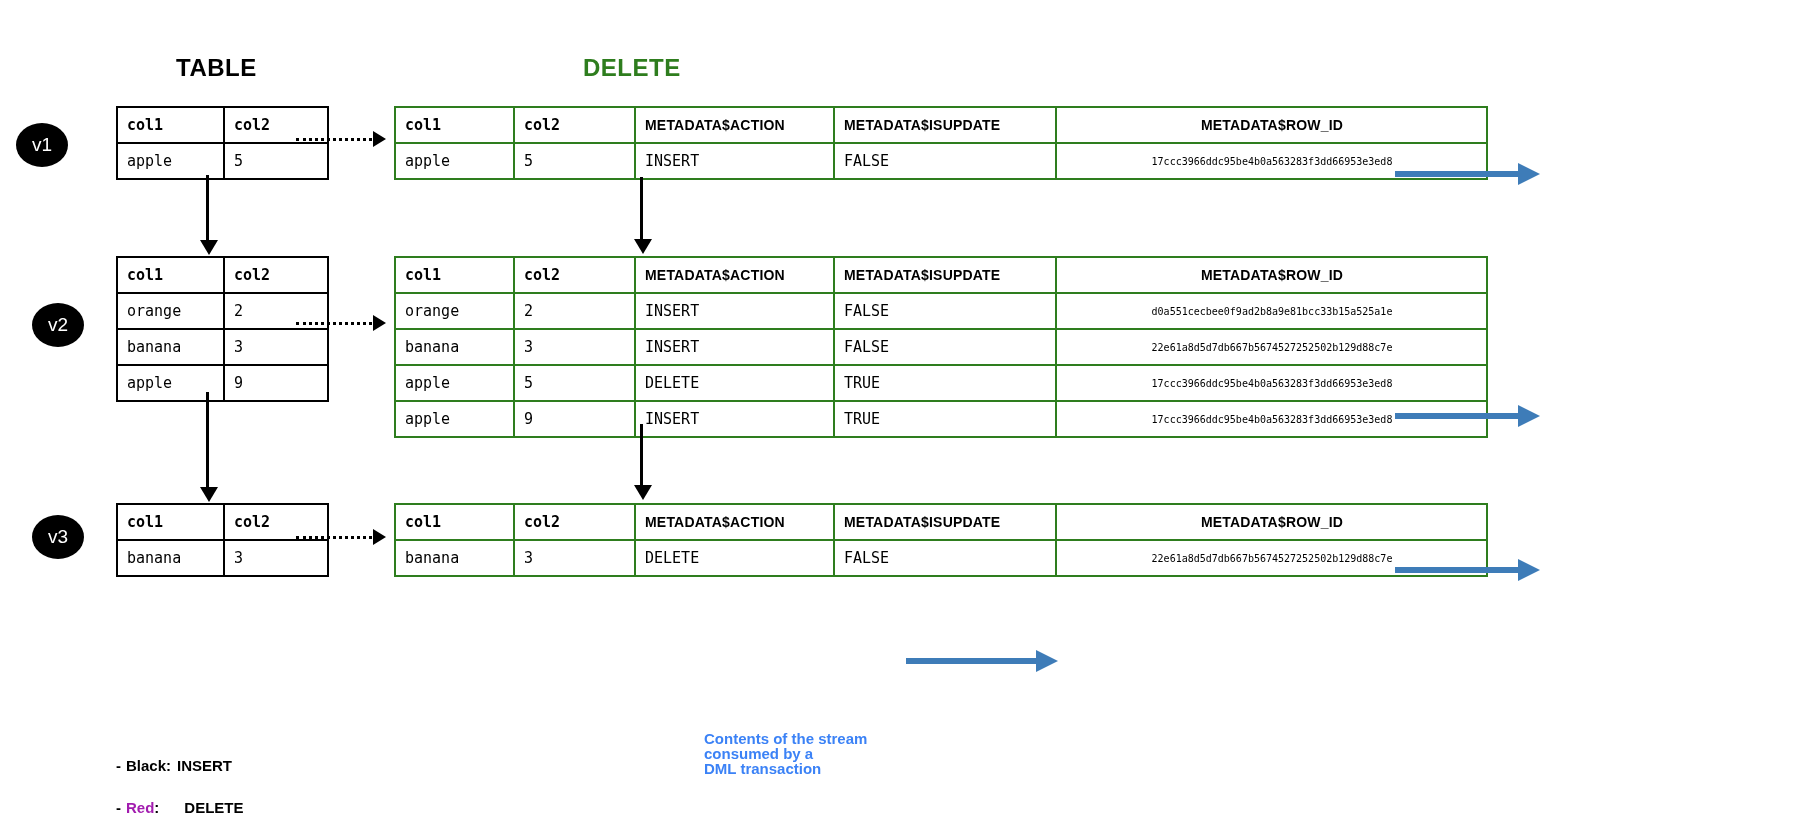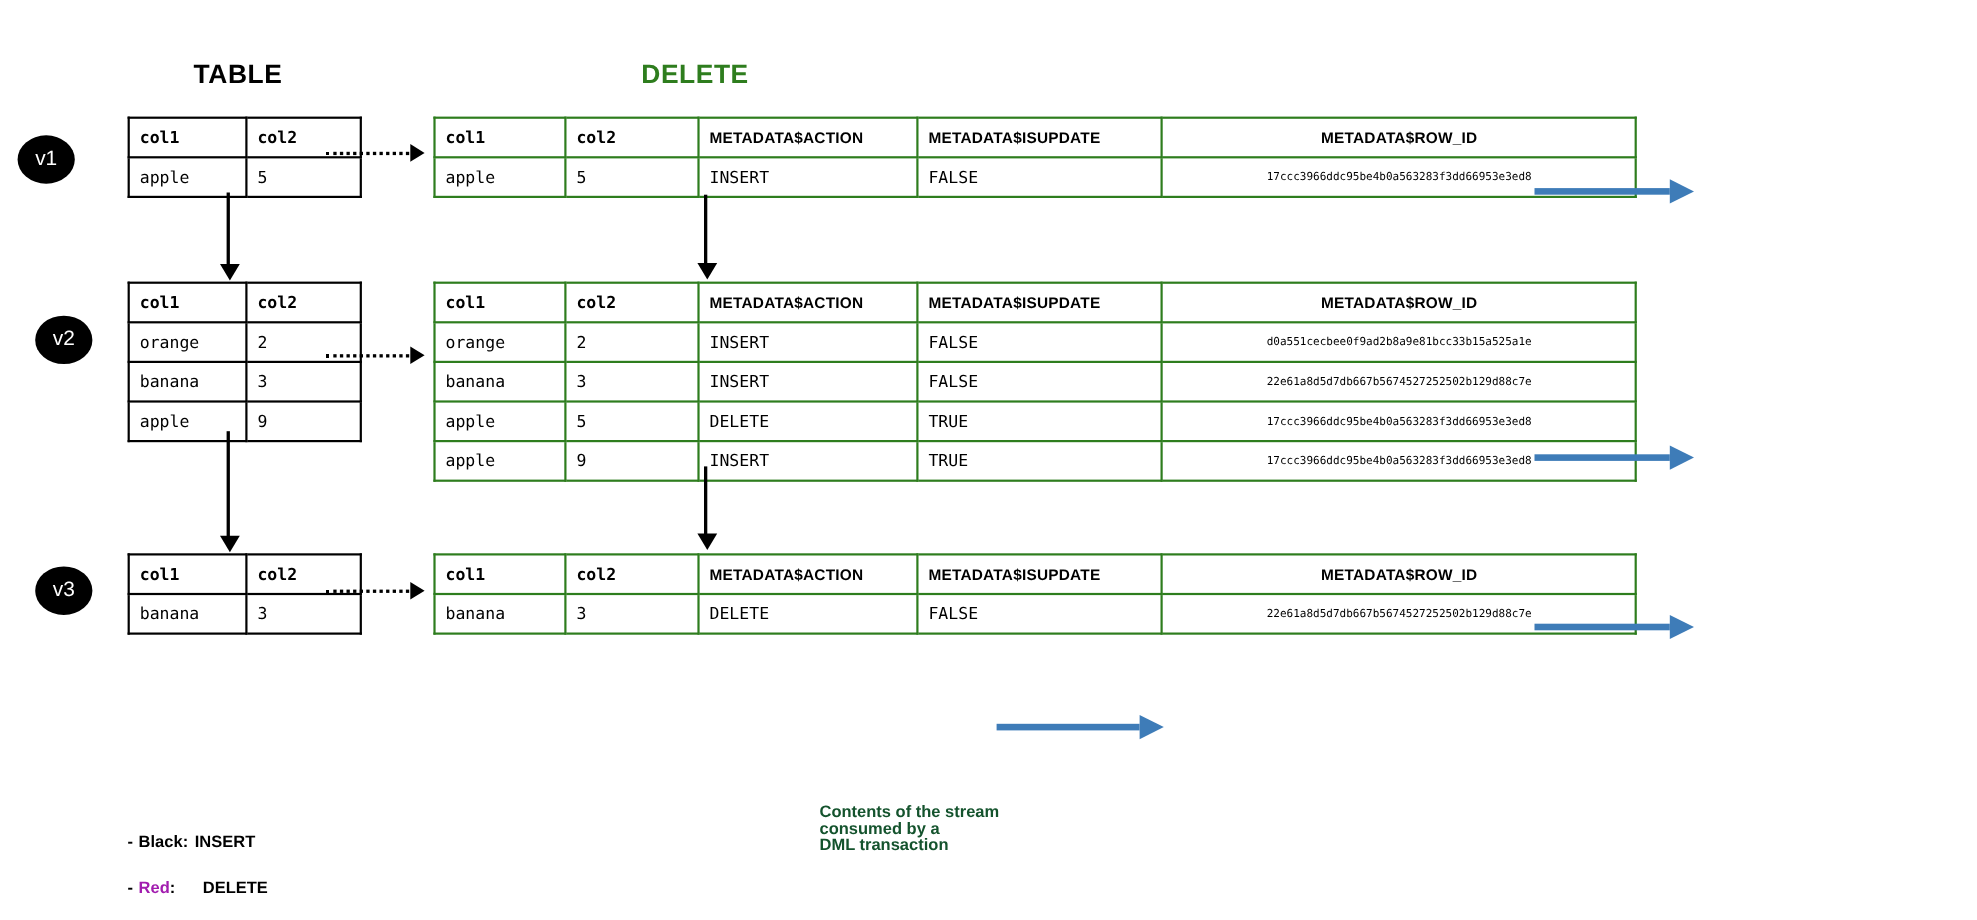--- a/index.html
+++ b/index.html
@@ -172,41 +172,41 @@
     white-space: pre;
   }
   #legend-colors div { display: flex; }
   #legend-colors .dash { width: 10px; }
   #legend-colors .name { }
   #legend-colors .colon { }
   #legend-colors .act { margin-left: 6px; }
 
   #legend-stream {
     position: absolute;
-    left: 745px;
+    left: 704px;
     top: 731px;
     font-size: 15px;
     font-weight: bold;
     line-height: 15px;
-    color: #14532d;
+    color: #3b82f6;
     white-space: nowrap;
   }
 </style>
 </head>
 <body>
 
 <div class="canvas">
 
   <div class="heading" id="heading-table">TABLE</div>
   <div class="heading" id="heading-stream">DELETE</div>
 
   <div class="version-badge" style="left:16px; top:123px;">
     <span>v1</span>
   </div>
-  <div class="version-badge" style="left:32px; top:287px;text-align:right;">
+  <div class="version-badge" style="left:32px; top:303px;text-align:right;">
     <span>v2</span>
   </div>
   <div class="version-badge" style="left:32px; top:515px;">
     <span>v3</span>
   </div>
 
   <table class="tbl" style="left:116px; top:106px;">
     <tbody>
         <tr>
       <td class="hdr c1">col1</td>

